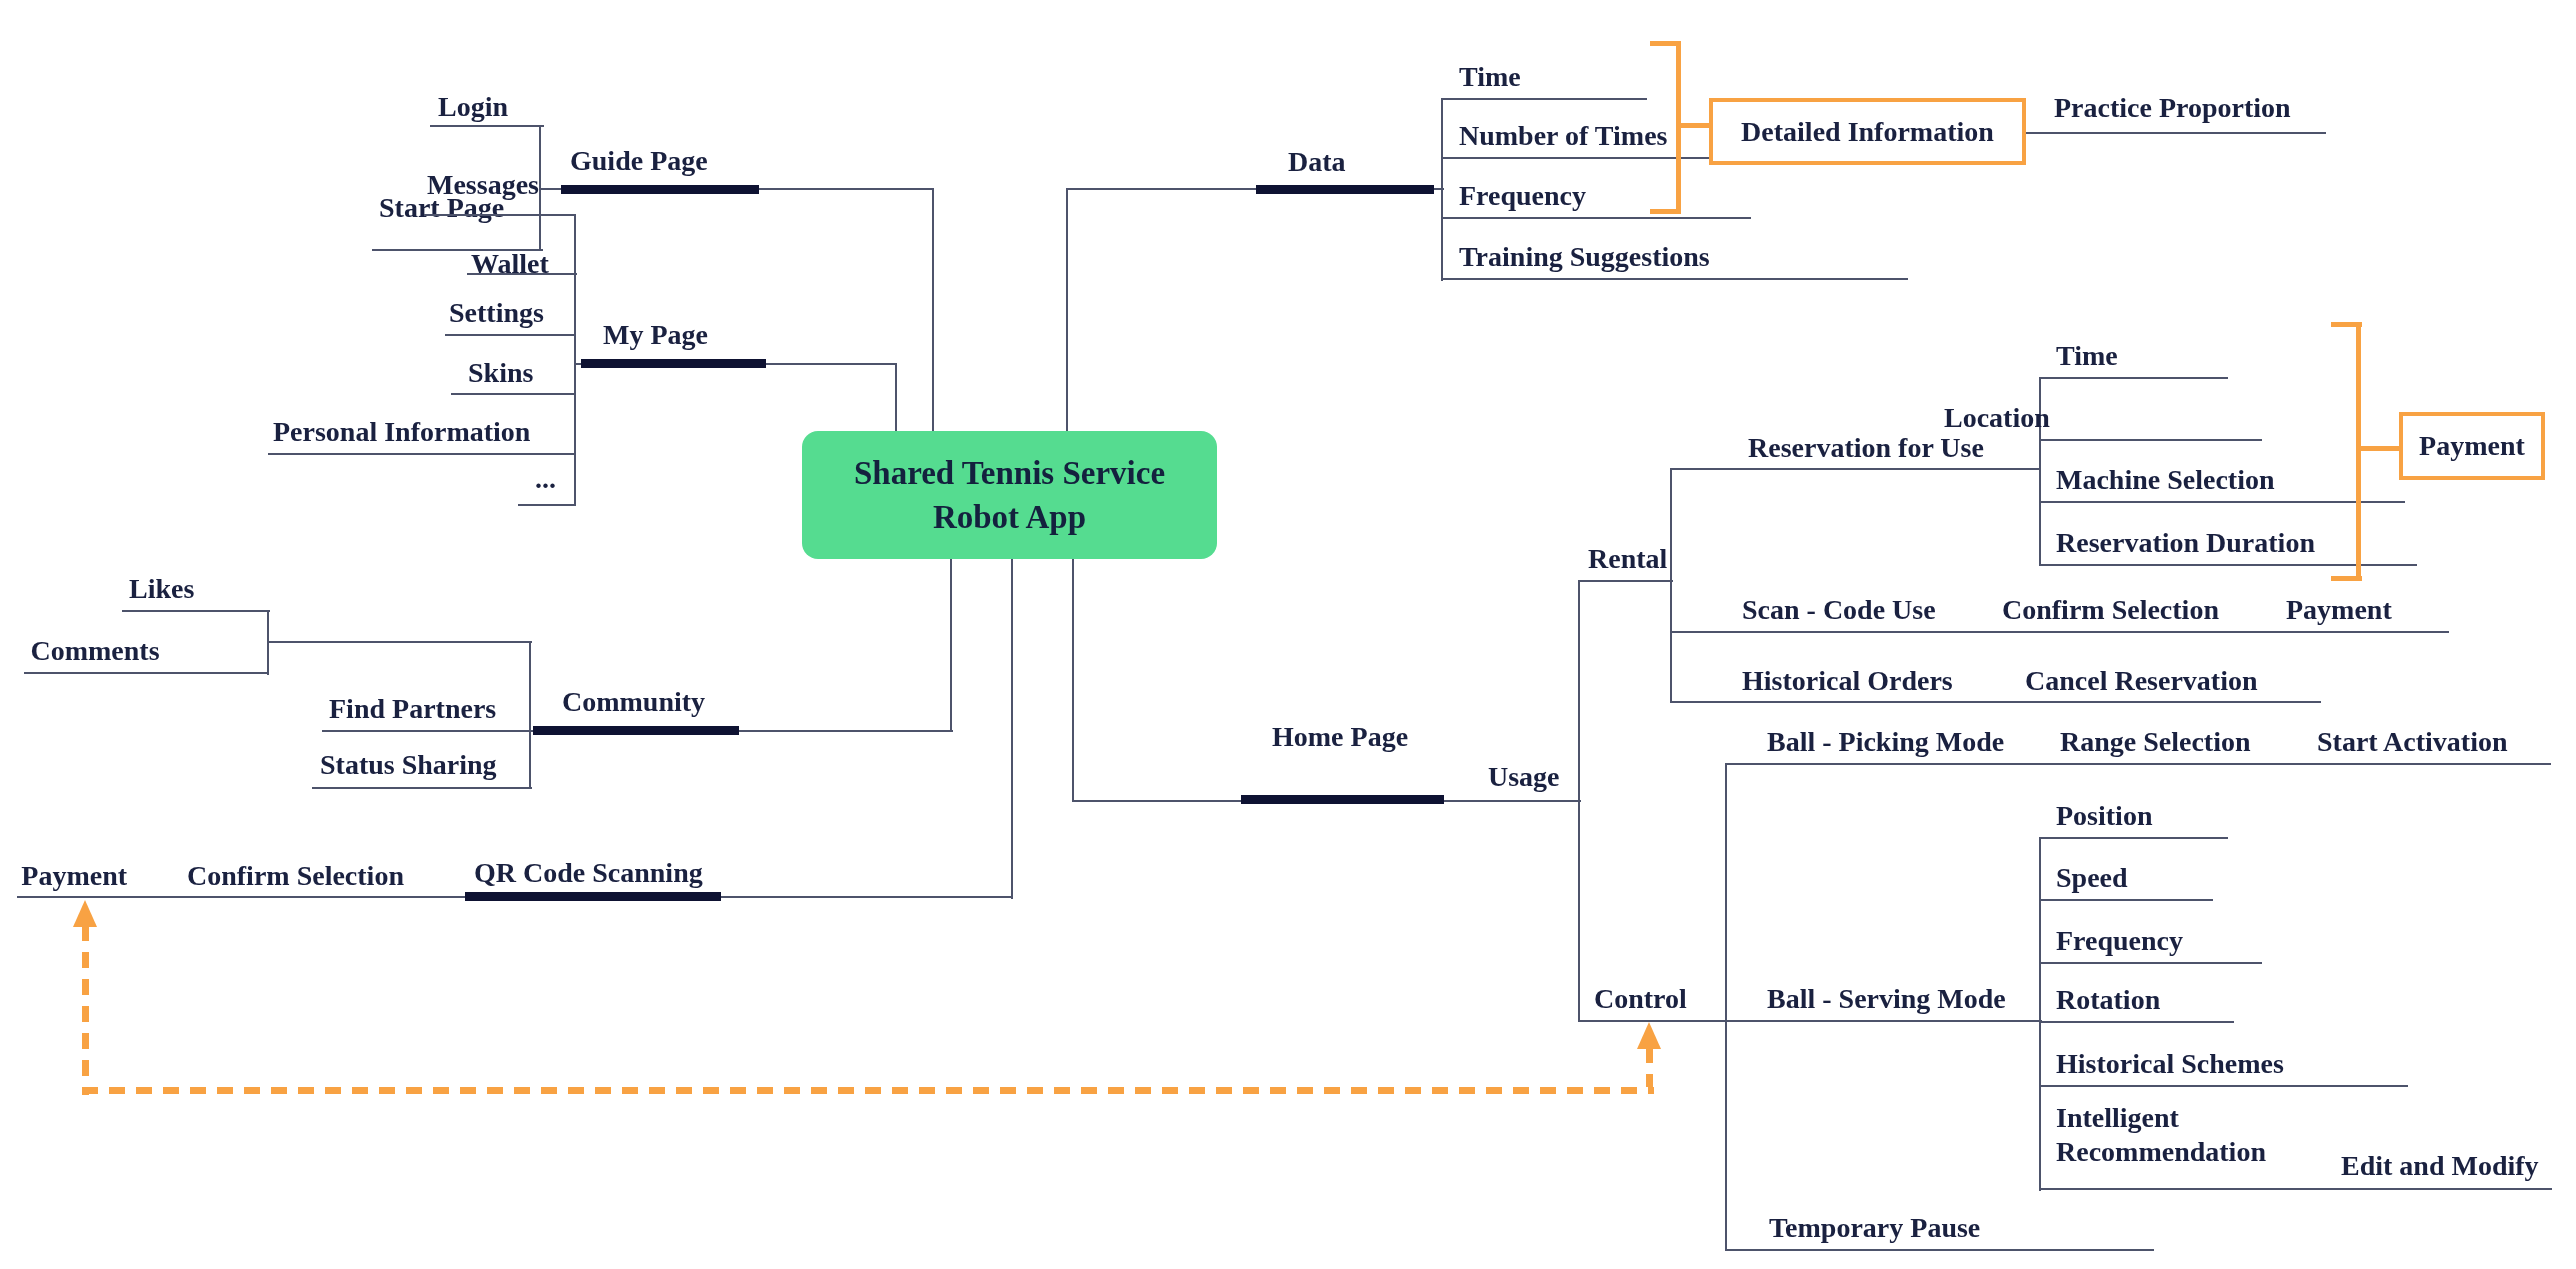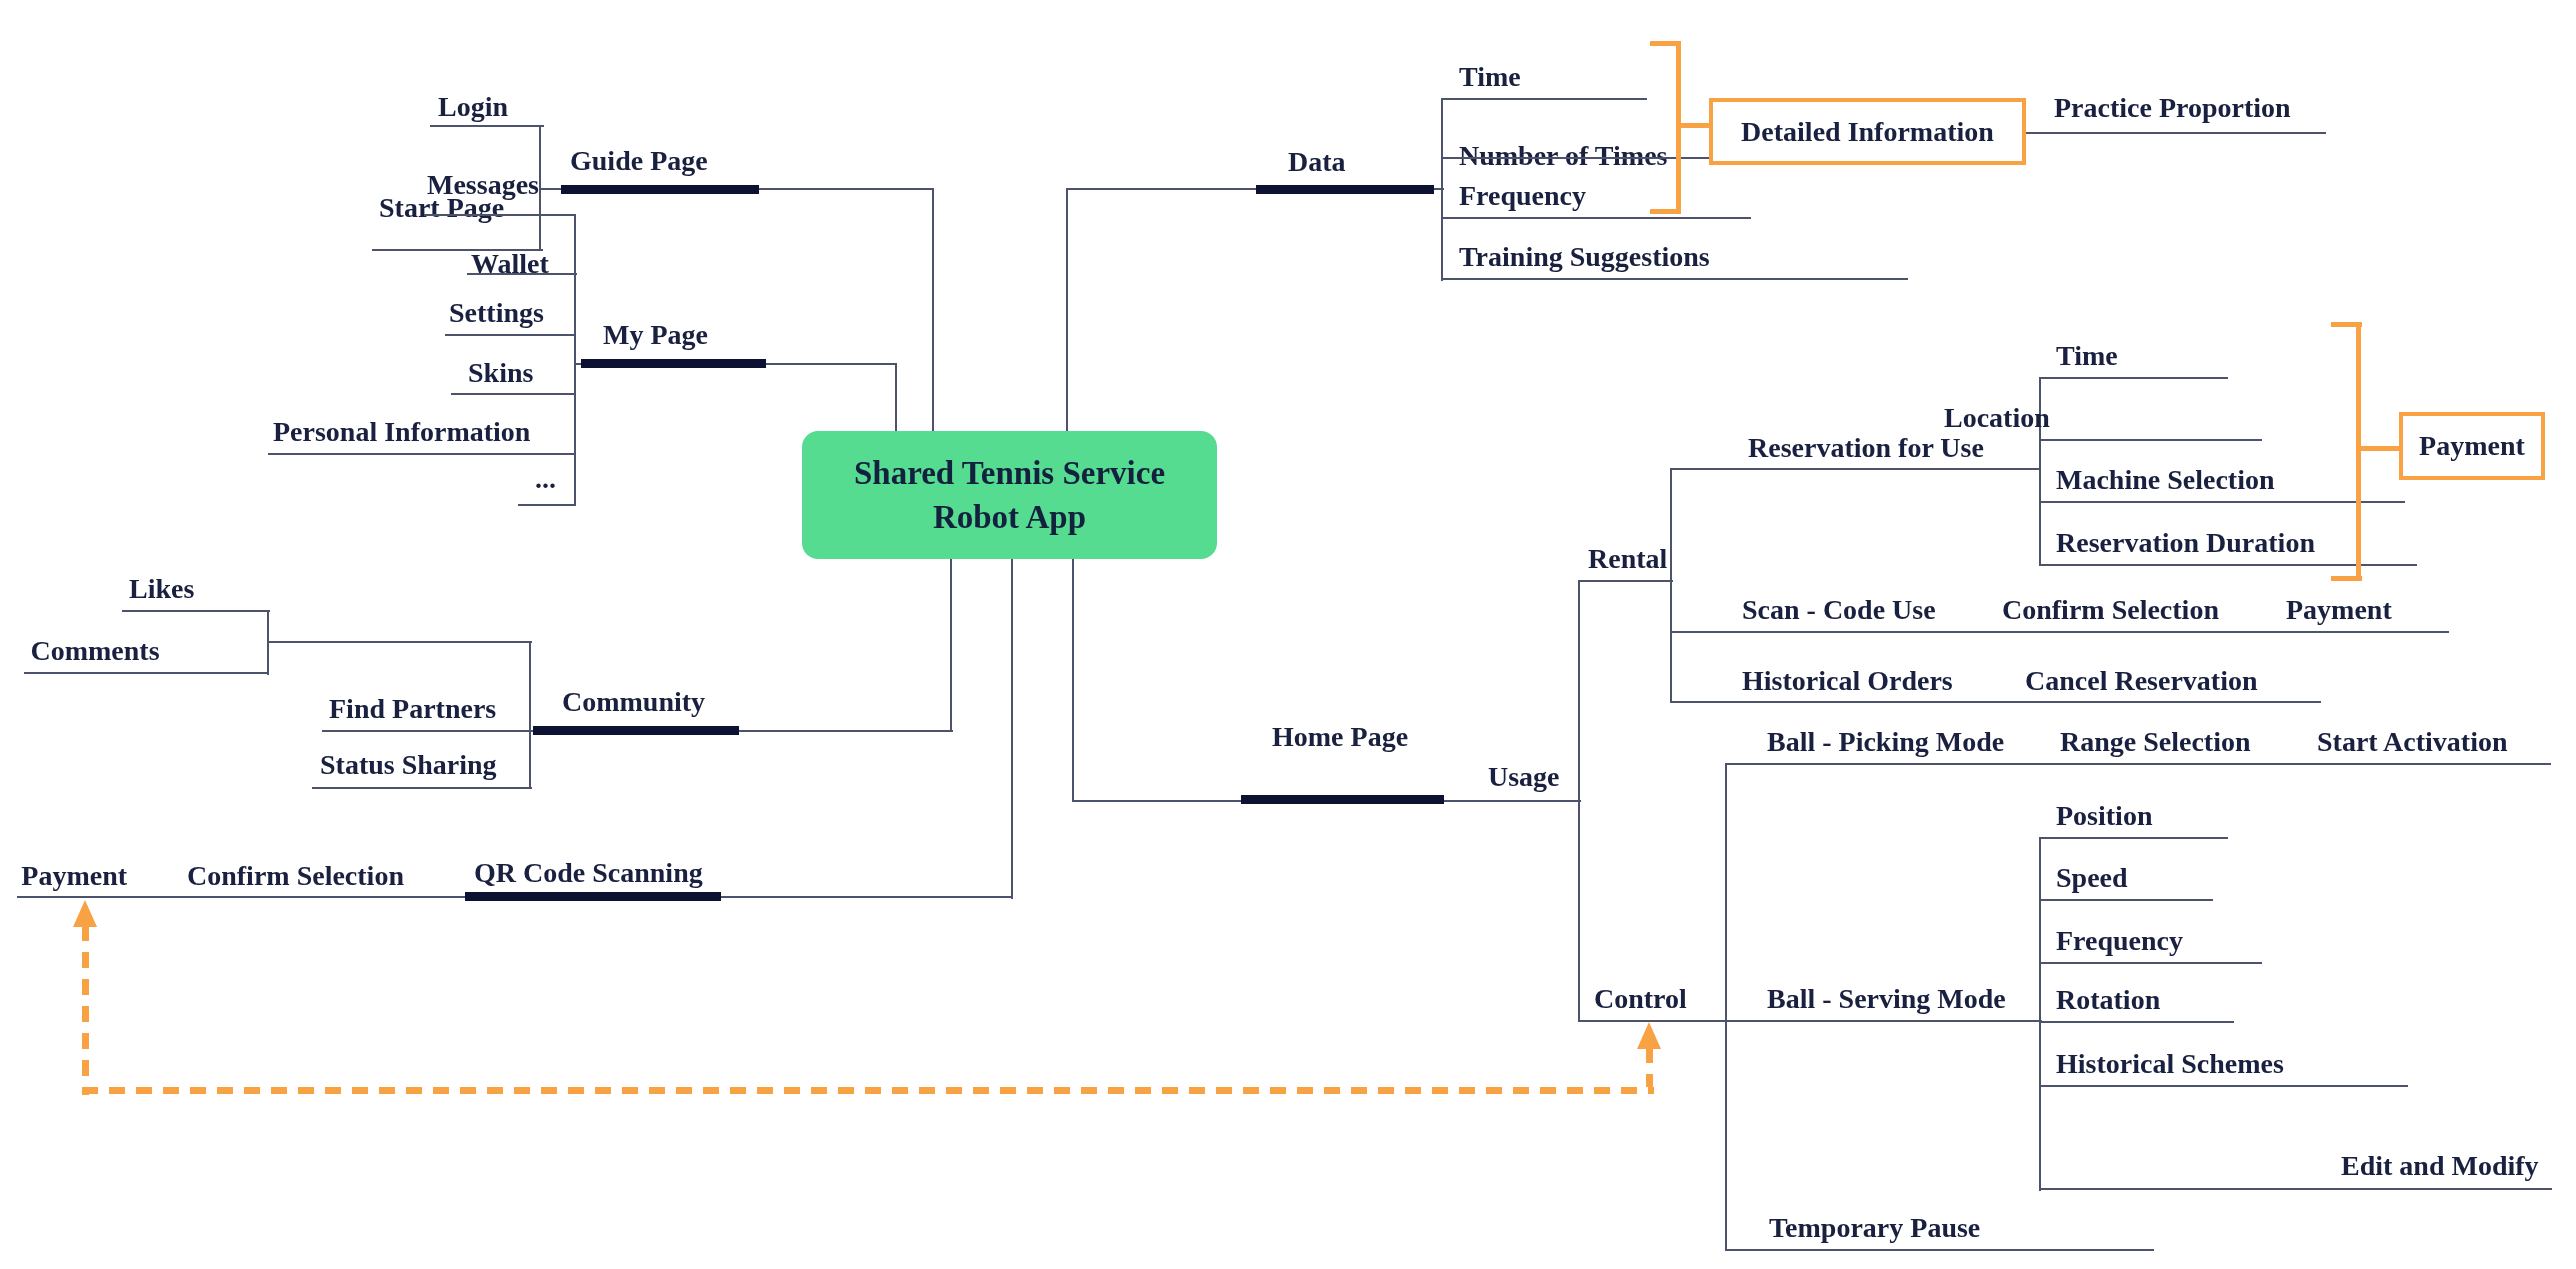--- a/index.html
+++ b/index.html
@@ -109,21 +109,21 @@
   <div class="dash-v" style="left:1646px;top:1047px;height:40px;"></div>
   <div class="tri-up" style="left:1637px;top:1022px;"></div>
 
   <div class="ln v" style="left:1066px;top:188px;height:276px;"></div>
   <div class="ln h" style="left:1066px;top:188px;width:378px;"></div>
   <div class="bar" style="left:1256px;top:185px;width:178px;"></div>
   <div class="lbl" style="left:1288px;top:145px;">Data</div>
   <div class="ln v" style="left:1441px;top:98px;height:183px;"></div>
   <div class="lbl" style="left:1459px;top:60px;">Time</div>
   <div class="ln h" style="left:1441px;top:98px;width:206px;"></div>
-  <div class="lbl" style="left:1459px;top:119px;margin-top:20px;">Number of Times</div>
+  <div class="lbl" style="left:1459px;top:119px;">Number of Times</div>
   <div class="ln h" style="left:1441px;top:157px;width:436px;"></div>
   <div class="lbl" style="left:1459px;top:179px;">Frequency</div>
   <div class="ln h" style="left:1441px;top:217px;width:310px;"></div>
   <div class="lbl" style="left:1459px;top:240px;">Training Suggestions</div>
   <div class="ln h" style="left:1441px;top:278px;width:467px;"></div>
 
   <div class="oseg" style="left:1676px;top:41px;width:4.9px;height:172px;"></div>
   <div class="oseg" style="left:1650px;top:41px;width:30.5px;height:4.9px;"></div>
   <div class="oseg" style="left:1650px;top:209px;width:30.5px;height:4.9px;"></div>
   <div class="oseg" style="left:1676px;top:123px;width:33px;height:4.9px;"></div>
@@ -193,20 +193,21 @@
   <div class="lbl" style="left:2056px;top:799px;">Position</div>
   <div class="ln h" style="left:2039px;top:837px;width:189px;"></div>
   <div class="lbl" style="left:2056px;top:861px;">Speed</div>
   <div class="ln h" style="left:2039px;top:899px;width:174px;"></div>
   <div class="lbl" style="left:2056px;top:924px;">Frequency</div>
   <div class="ln h" style="left:2039px;top:962px;width:223px;"></div>
   <div class="lbl" style="left:2056px;top:983px;">Rotation</div>
   <div class="ln h" style="left:2039px;top:1021px;width:195px;"></div>
   <div class="lbl" style="left:2056px;top:1047px;">Historical Schemes</div>
   <div class="ln h" style="left:2039px;top:1085px;width:369px;"></div>
+  <div class="lbl wrap" style="left:2056px;top:1101px;width:281px;">Intelligent Recommendation</div>
   <div class="lbl" style="left:2341px;top:1149px;">Edit and Modify</div>
   <div class="ln h" style="left:2039px;top:1188px;width:513px;"></div>
 
   <div class="lbl" style="left:1769px;top:1211px;">Temporary Pause</div>
   <div class="ln h" style="left:1725px;top:1249px;width:429px;"></div>
 
 </div>
 
 
 </body></html>

